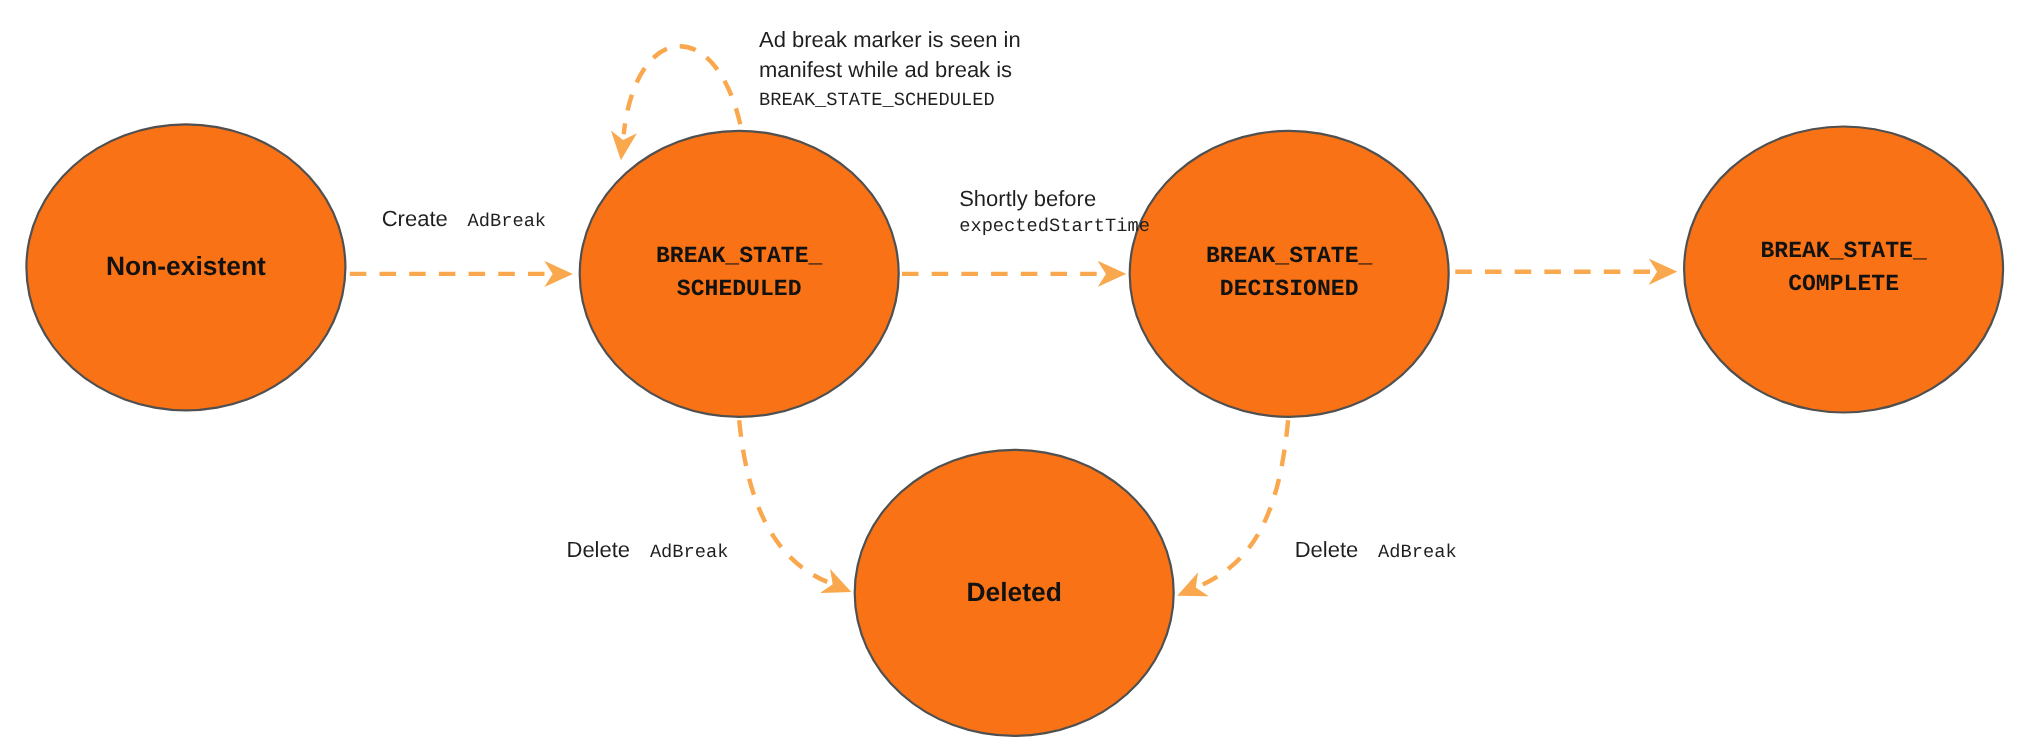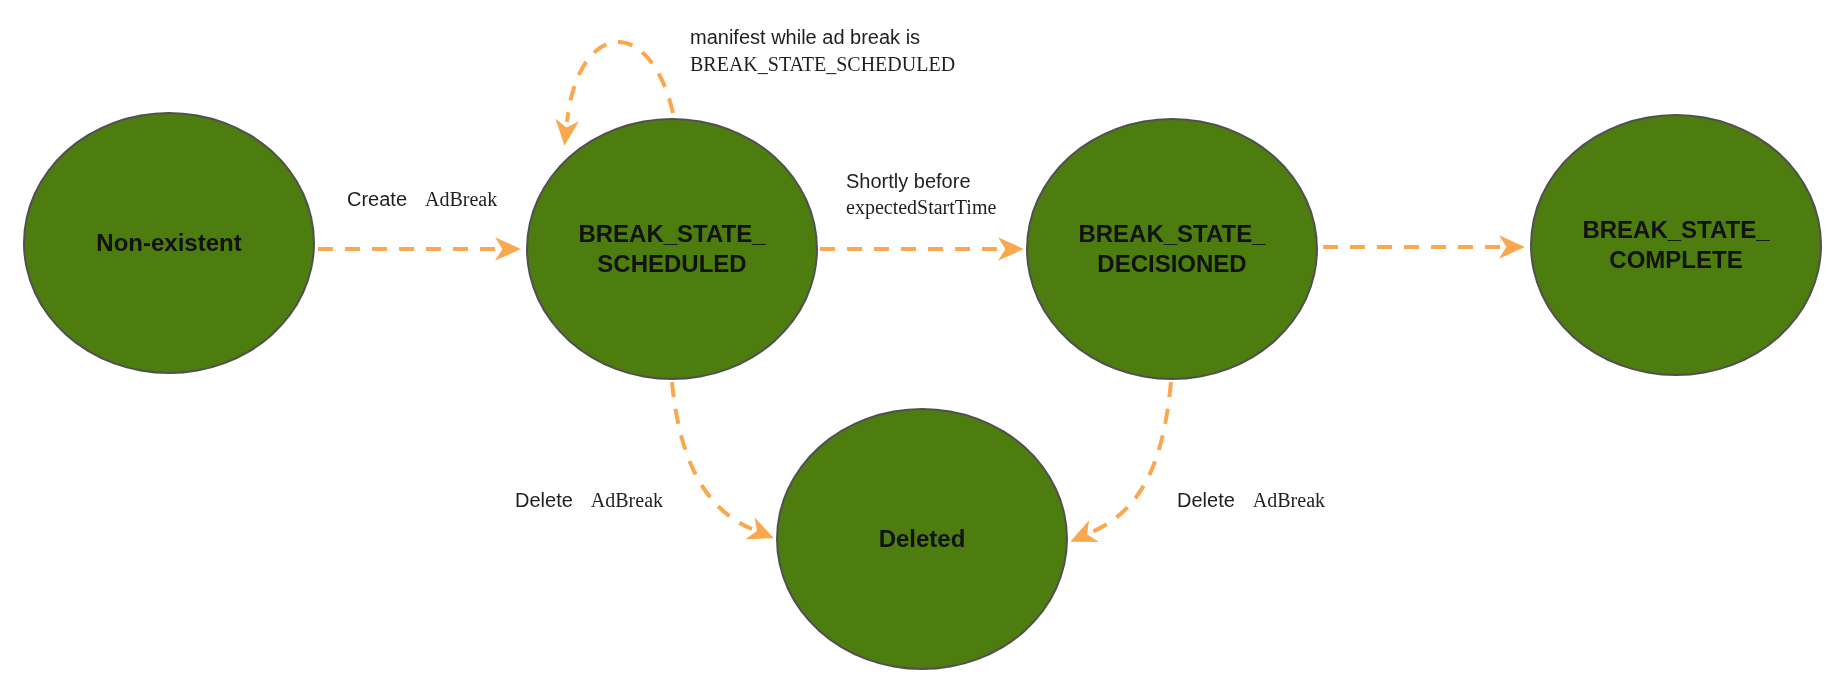--- a/index.html
+++ b/index.html
@@ -29,51 +29,51 @@
     stroke-width: 4;
     stroke-dasharray: 15 12;
   }
   .node {
     position: absolute;
     width: 292px;
     height: 262px;
     box-sizing: border-box;
     border: 2px solid #505050;
     border-radius: 50%;
-    background: #4d7c0f;
+    background: #f97316;
     display: flex;
     align-items: center;
     justify-content: center;
     text-align: center;
   }
   .node-label-sans {
     font-family: "Liberation Sans", sans-serif;
     font-weight: 700;
     font-size: 24px;
     color: #121212;
   }
   .node-label-mono {
-    font-family: Liberation Sans, sans-serif;
+    font-family: Liberation Mono, monospace;
     font-weight: 700;
-    font-size: 24px;
+    font-size: 21px;
     line-height: 30px;
     color: #121212;
     white-space: nowrap;
   }
   .elabel {
     position: absolute;
     font-size: 20px;
     line-height: 26px;
     color: #1f1f1f;
     white-space: nowrap;
   }
   .elabel .mono,
   .elabel .mono-line {
-    font-family: Liberation Serif, serif;
-    font-size: 20px;
+    font-family: Liberation Mono, monospace;
+    font-size: 17px;
   }
   .elabel .mono {
     margin-left: 18px;
   }
   .loop-label {
     line-height: 27px;
   }
 </style>
 </head>
 <body>
@@ -121,25 +121,26 @@
 
   <div class="node" style="left:776px; top:408px;text-align:center;">
     <div class="node-label-sans">Deleted</div>
   </div>
 
   <div class="elabel" style="left:347px; top:186px;">
     <span>Create</span><span class="mono">AdBreak</span>
   </div>
 
   <div class="elabel loop-label" style="left:690px; top:24px;">
+    <div>Ad break marker is seen in</div>
     <div>manifest while ad break is</div>
     <div class="mono-line">BREAK_STATE_SCHEDULED</div>
   </div>
 
-  <div class="elabel" style="left:846px; top:168px;">
+  <div class="elabel" style="left:872px; top:168px;">
     <div>Shortly before</div>
     <div class="mono-line">expectedStartTime</div>
   </div>
 
 
   <div class="elabel" style="left:515px; top:487px;">
     <span>Delete</span><span class="mono">AdBreak</span>
   </div>
 
   <div class="elabel" style="left:1177px; top:487px;">

